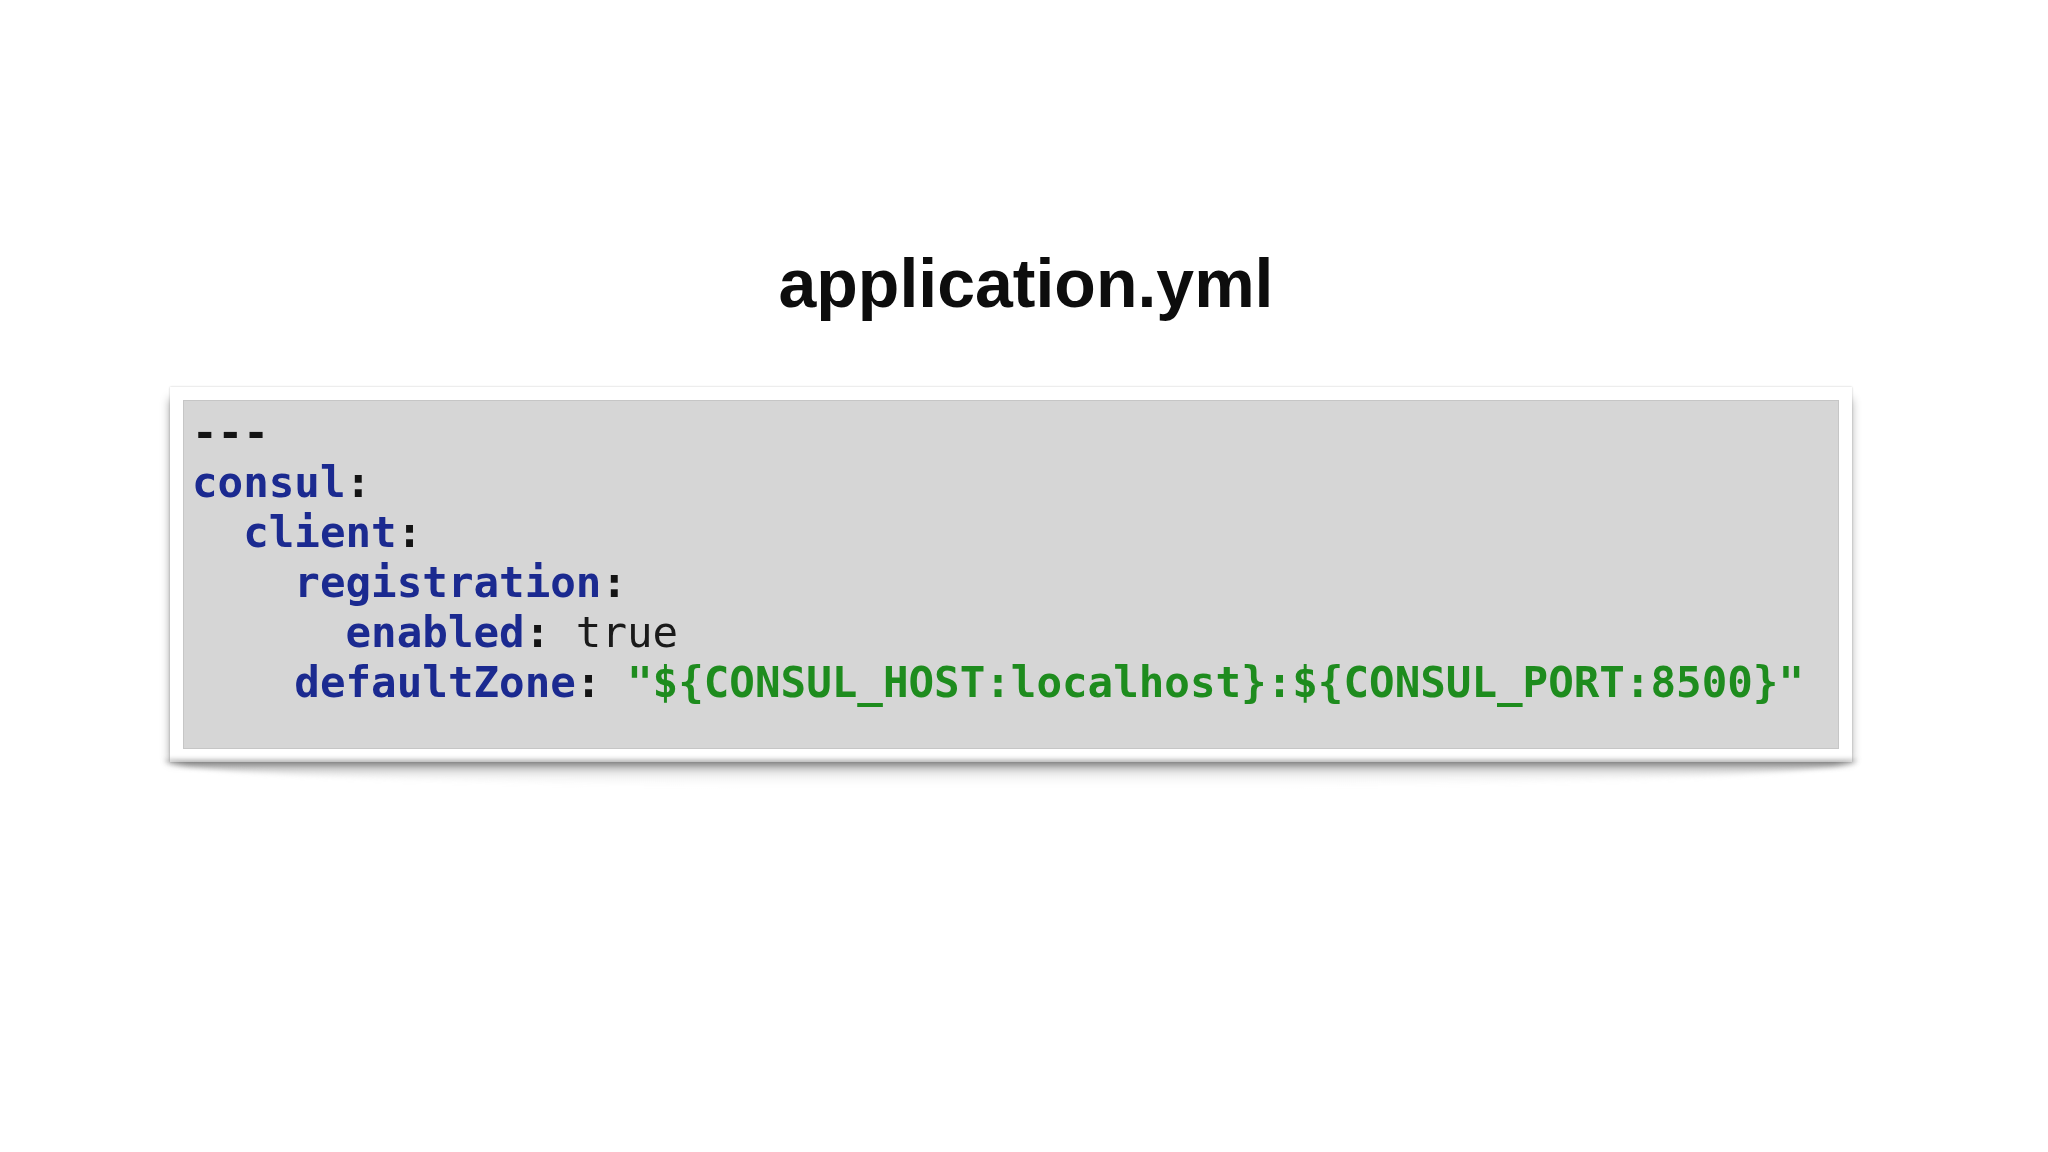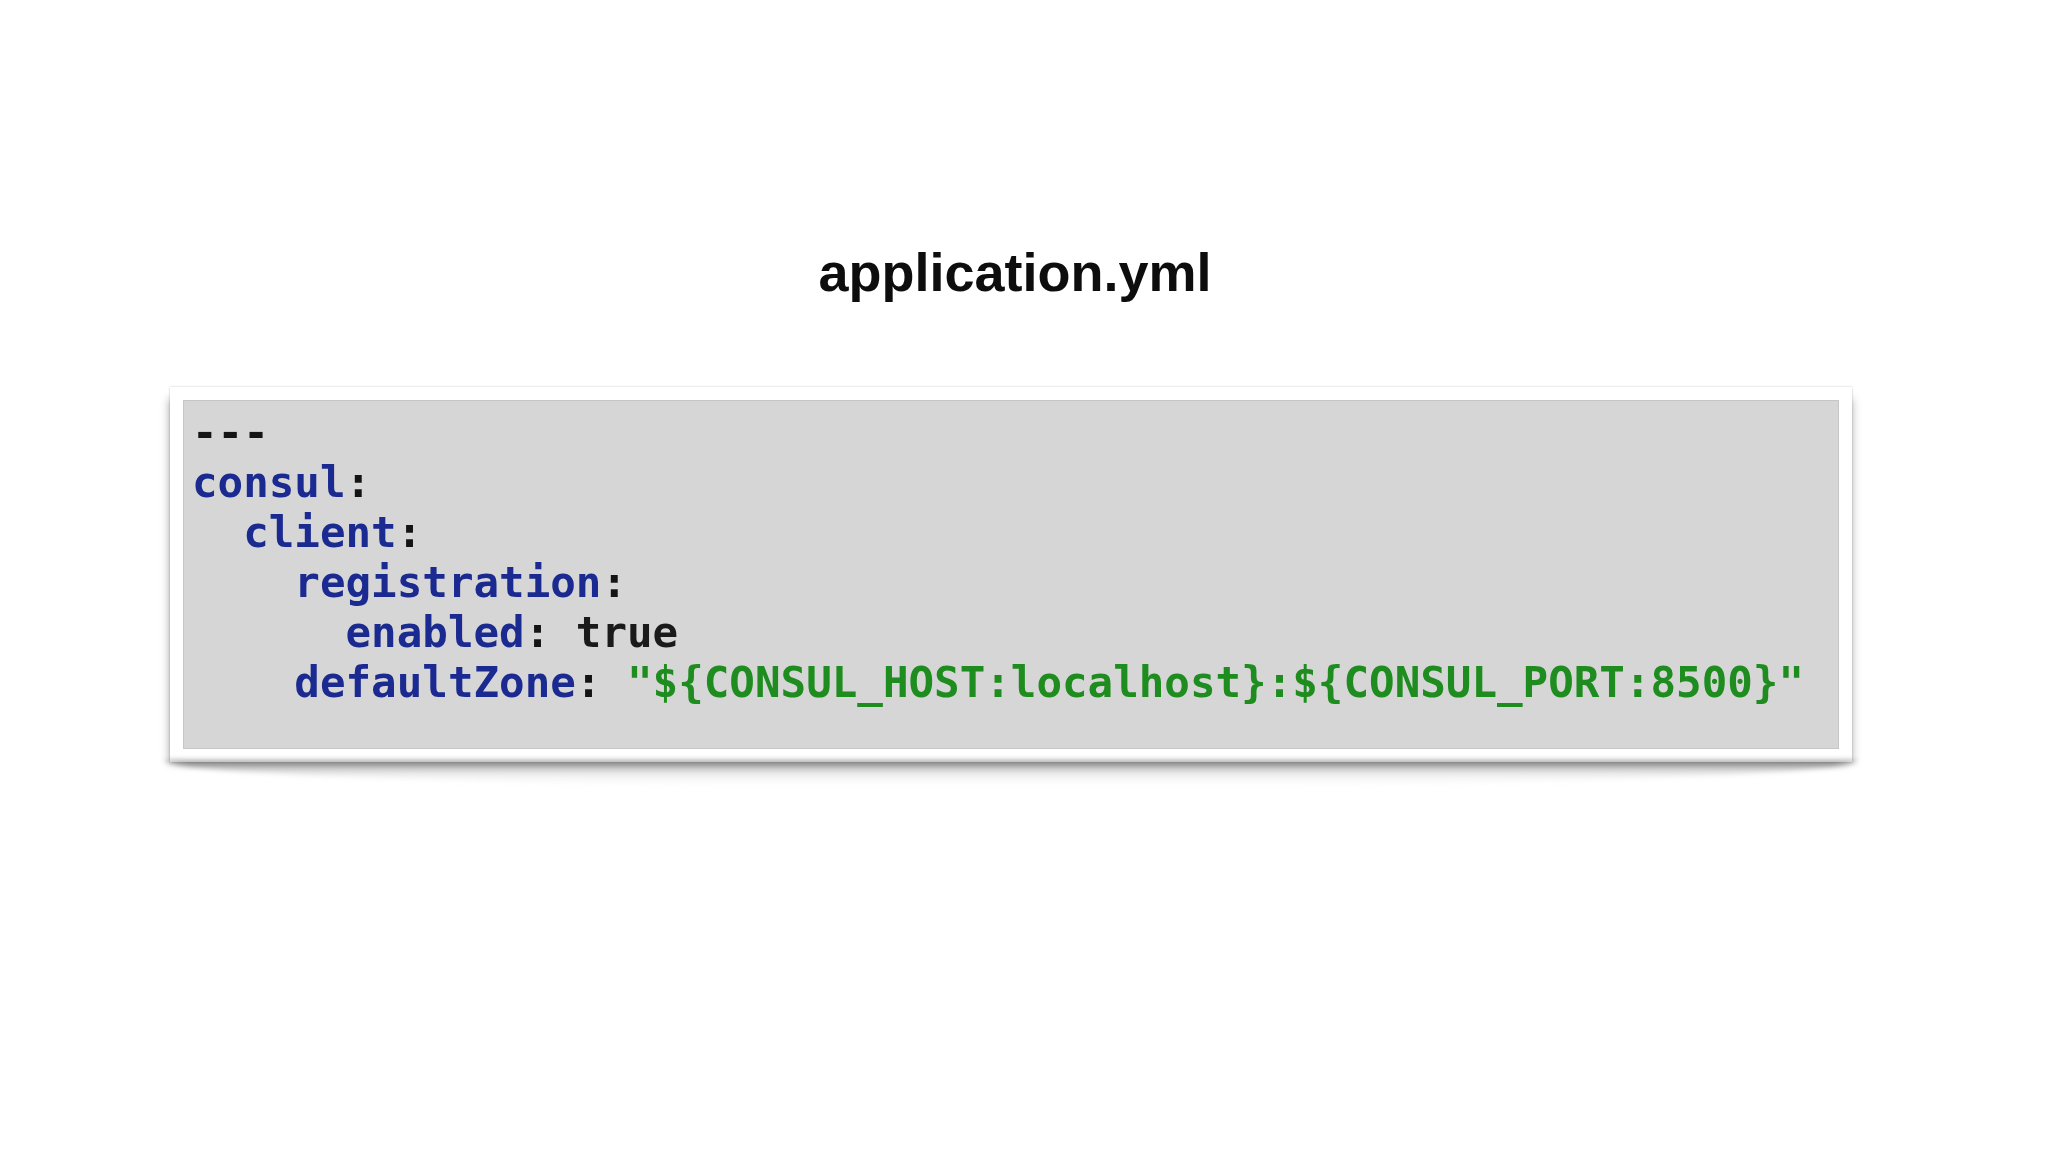--- a/index.html
+++ b/index.html
@@ -13,25 +13,25 @@
     height: 1152px;
     background: #ffffff;
     overflow: hidden;
     font-family: "Liberation Sans", sans-serif;
   }
   .title {
     position: absolute;
     left: 170px;
     top: 239px;
     width: 1682px;
-    margin: 4px;
+    margin: 15px;
     text-align: center;
     font-family: "Liberation Sans", sans-serif;
     font-weight: bold;
-    font-size: 54px;
+    font-size: 68px;
     line-height: 58px;
     letter-spacing: 0px;
     color: var(--c-title, #0d0d0d);
   }
   .code-card {
     position: absolute;
     left: 170px;
     top: 387px;
     width: 1682px;
     height: 375px;
@@ -78,21 +78,21 @@
     font-size: 42.5px;
     line-height: 50px;
     font-weight: bold;
     color: var(--c-punct, #141414);
   }
   .code-line {
     white-space: pre;
   }
   .tok-key    { color: var(--c-key, #1b2a90); font-weight: bold; text-align: center; }
   .tok-punct  { color: var(--c-punct, #141414); font-weight: bold; }
-  .tok-bool   { color: var(--c-bool, #1a1a1a); font-weight: bold; margin-top: 40px; }
+  .tok-bool   { color: var(--c-bool, #1a1a1a); font-weight: normal; margin-top: 40px; }
   .tok-string { color: var(--c-string, #1e8c1e); font-weight: bold; }
 </style>
 </head>
 <body>
 
 <div class="stage">
   <h1 class="title">application.yml</h1>
 
   <div class="code-card">
     <div class="code-area">

